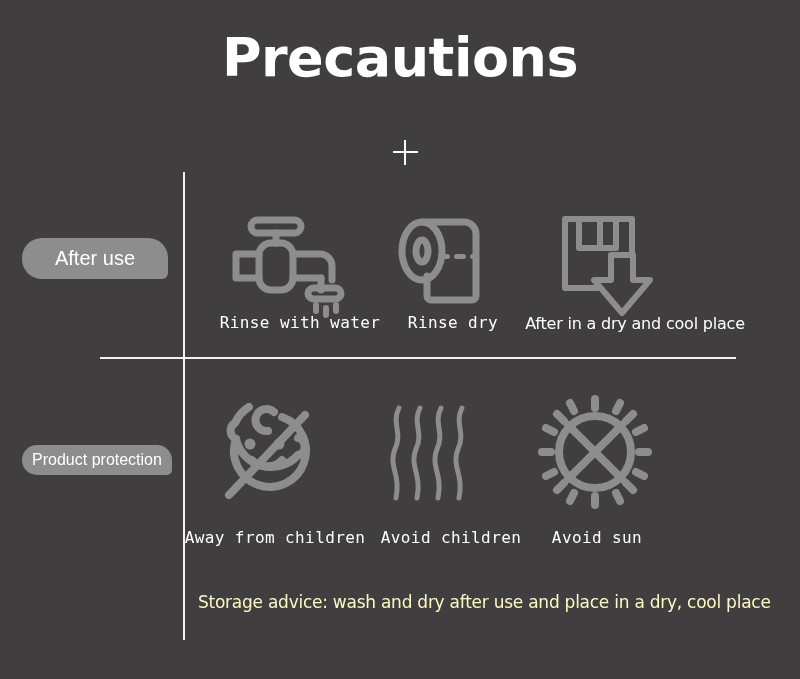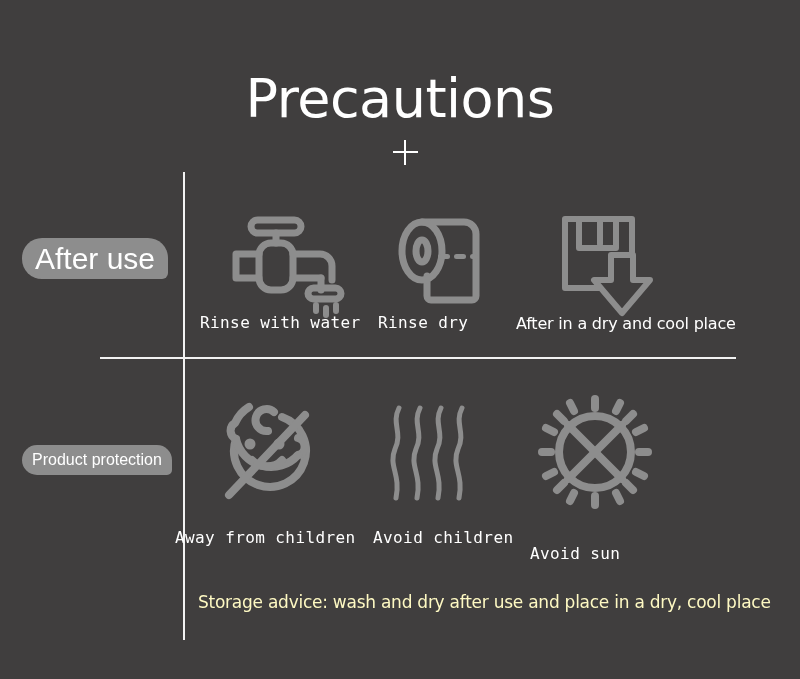--- a/index.html
+++ b/index.html
@@ -18,25 +18,24 @@
   }
 
   
   .title {
     position:absolute;
     left:0; top:28px;
     width:800px;
     text-align:center;
     font-family:"DejaVu Sans", sans-serif;
     font-size:54px;
-    font-weight:normal;
+    font-weight:bold;
     color:#ffffff;
     letter-spacing:-0.5px;
     line-height:1.1;
-    margin-top:41px;
   }
 
   
   .crosshair {
     position:absolute;
     left:393px; top:140px;
     width:25px; height:25px;
   }
   .crosshair .bar-h {
     position:absolute; left:0; top:11px;
@@ -70,55 +69,55 @@
     align-items:center;
     justify-content:center;
     border-radius:22px 22px 22px 22px;
     border-top-right-radius:22px;
     border-bottom-right-radius:6px;
     white-space:nowrap;
   }
   .badge-after-use {
     left:22px; top:238px;
     width:146px; height:41px;
-    font-size:30px;
+    font-size:20px;
     border-radius:20px 20px 6px 20px;
   }
   .badge-protection {
     left:22px; top:445px;
     width:150px; height:30px;
     font-size:16px;
     border-radius:18px 18px 6px 18px;
   }
 
   
   .cell { position:absolute; }
   .cap {
     position:absolute;
-    text-align:left;
+    text-align:center;
     color:#ffffff;
     white-space:nowrap;
   }
   .cap-mono {
     font-family:"DejaVu Sans Mono", monospace;
     font-size:16px;
     letter-spacing:0.4px;
   }
   .cap-sans {
     font-family:"DejaVu Sans", sans-serif;
     font-size:16px;
     letter-spacing:-0.2px;
   }
 
   .cap-rinse   { left:200px; top:313px; width:200px; }
   .cap-wipe    { left:378px; top:313px; width:150px; }
   .cap-store   { left:516px; top:314px; width:238px; }
   .cap-child   { left:175px; top:528px; width:200px; }
   .cap-volat   { left:373px; top:528px; width:156px; }
-  .cap-sun     { left:530px; top:528px; width:134px;margin-top:16px; }
+  .cap-sun     { left:530px; top:528px; width:134px; }
 
   
   .ic-faucet  { left:230px; top:218px; width:115px; height:90px; }
   .ic-paper   { left:398px; top:218px; width:92px;  height:90px; }
   .ic-floppy  { left:560px; top:214px; width:104px; height:104px; }
   .ic-baby    { left:212px; top:398px; width:110px; height:108px; }
   .ic-vapor   { left:390px; top:404px; width:88px;  height:98px; }
   .ic-sun     { left:540px; top:398px; width:110px; height:108px; }
 
   

